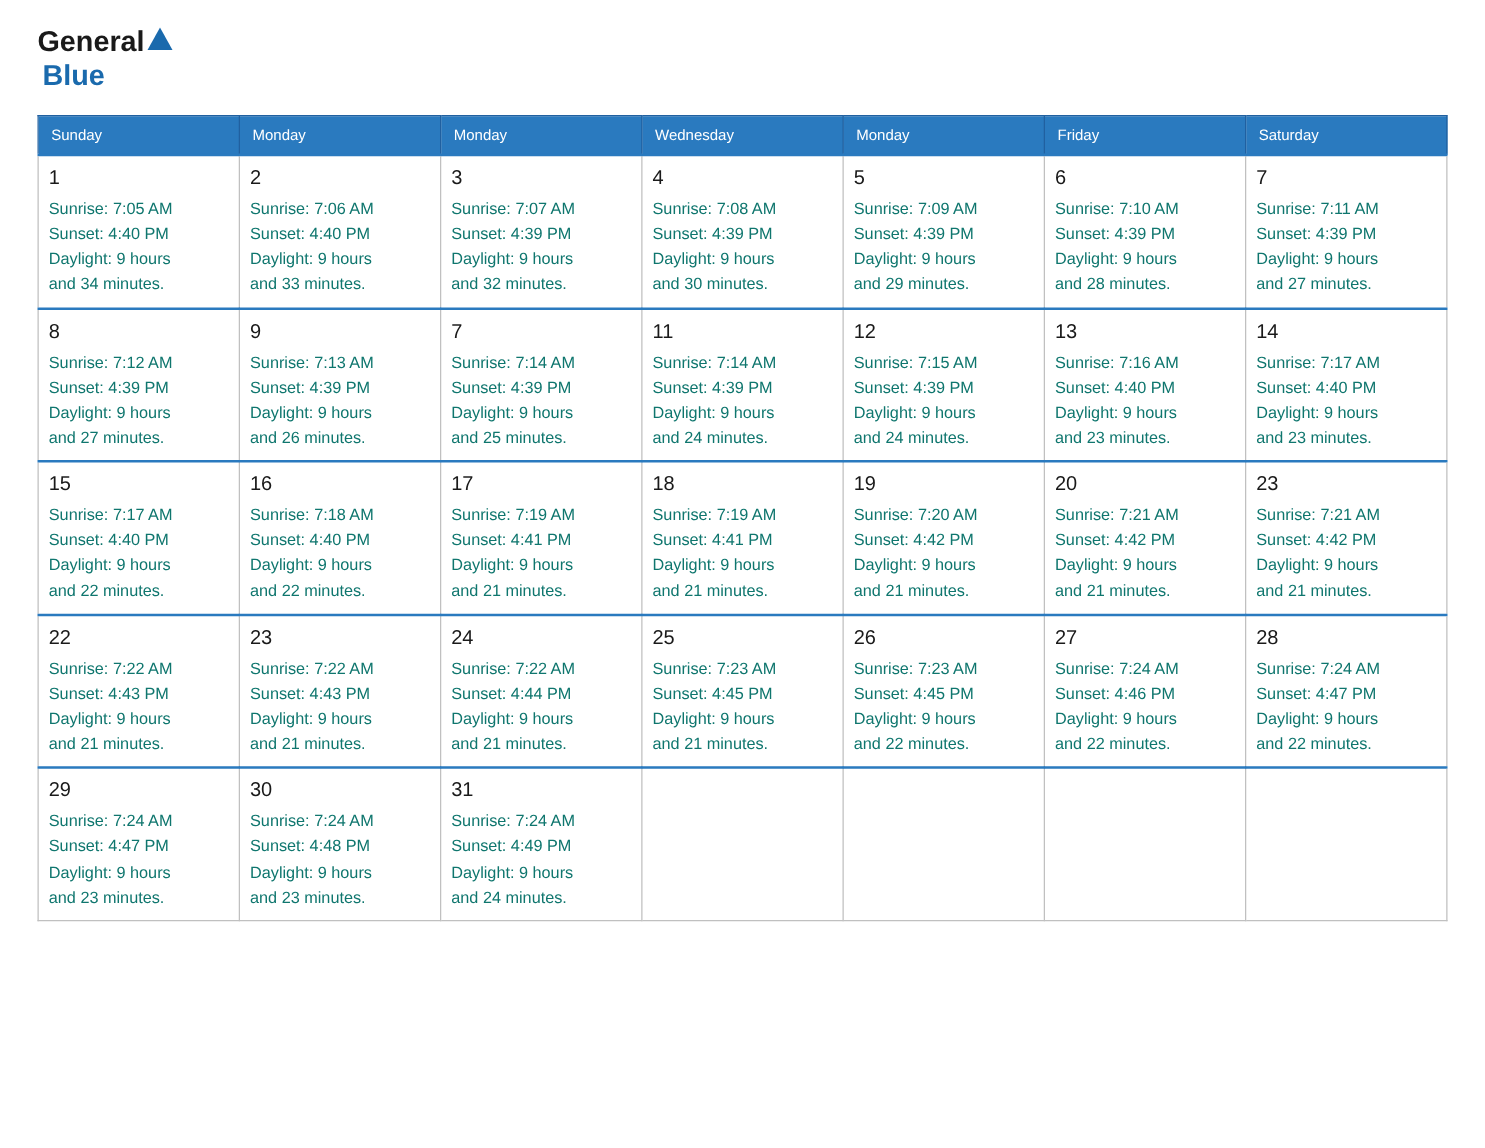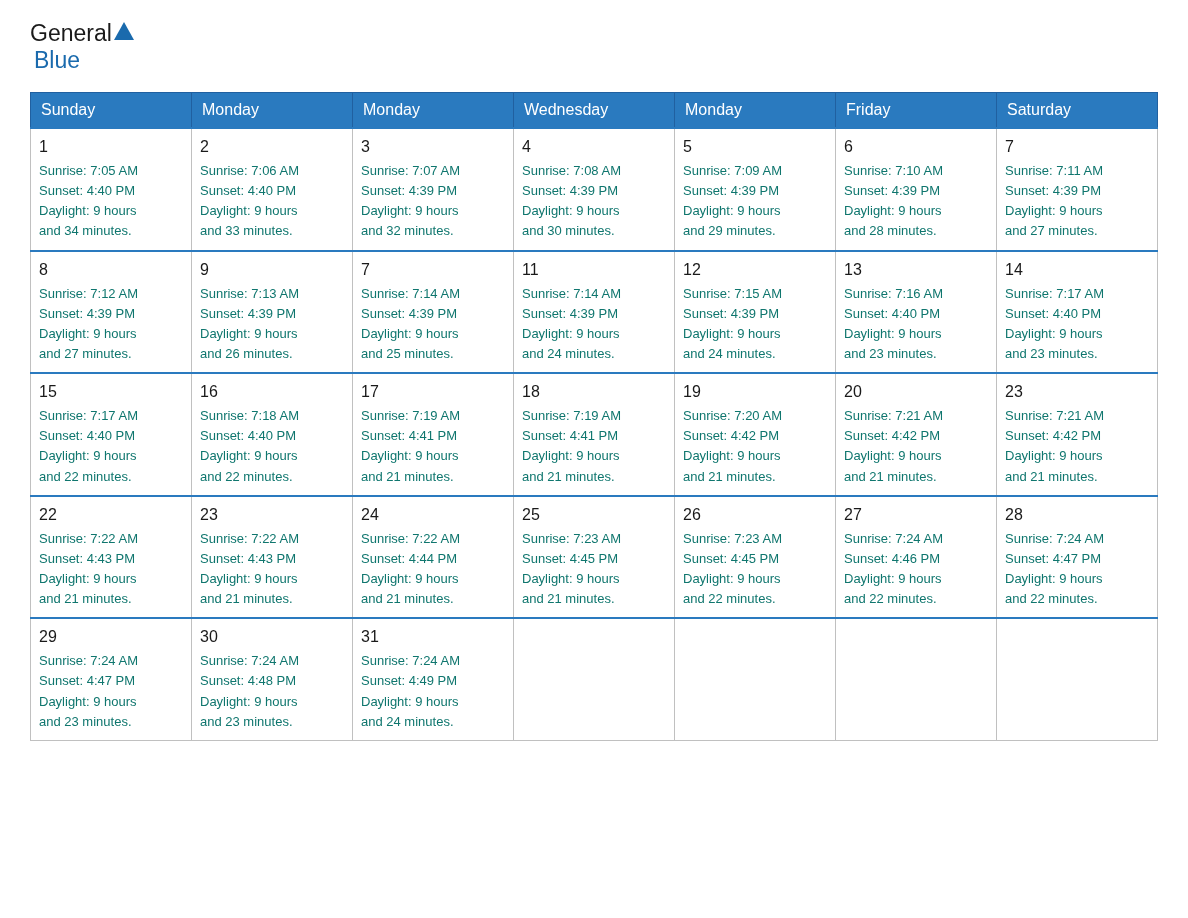--- a/index.html
+++ b/index.html
@@ -50,21 +50,21 @@
 
     .calendar {
       width: 100%;
       border-collapse: collapse;
       border: 1px solid #b0b0b0;
     }
 
     .calendar thead tr th {
       background-color: #2a7abf;
       color: #fff;
-      font-size: 16px;
+      font-size: 12px;
       font-weight: normal;
       padding: 8px 10px;
       text-align: left;
       border: 1px solid #2060a0;
     }
 
     .calendar tbody tr td {
       vertical-align: top;
       padding: 6px 8px 8px 8px;
       font-size: 13px;
@@ -109,25 +109,25 @@
       position: relative;
       top: -3px;
     }
   </style>
 </head>
 <body>
 
 <div class="header">
   <div class="logo">
     <div class="logo-row1">
-      <span style="font-size:23px;font-weight:normal;color:#1a1a1a;">General</span>
+      <span style="font-size:23px;font-weight:bold;color:#1a1a1a;">General</span>
       <span class="logo-triangle"></span>
     </div>
     <div>
-      <span style="font-size:23px;font-weight:normal;color:#1a6aad;margin-left:4px;">Blue</span>
+      <span style="font-size:23px;font-weight:bold;color:#1a6aad;margin-left:4px;">Blue</span>
     </div>
   </div>
   <div class="title-area">
     <h1></h1>
     <h2></h2>
   </div>
 </div>
 
 <table class="calendar">
   <thead>

